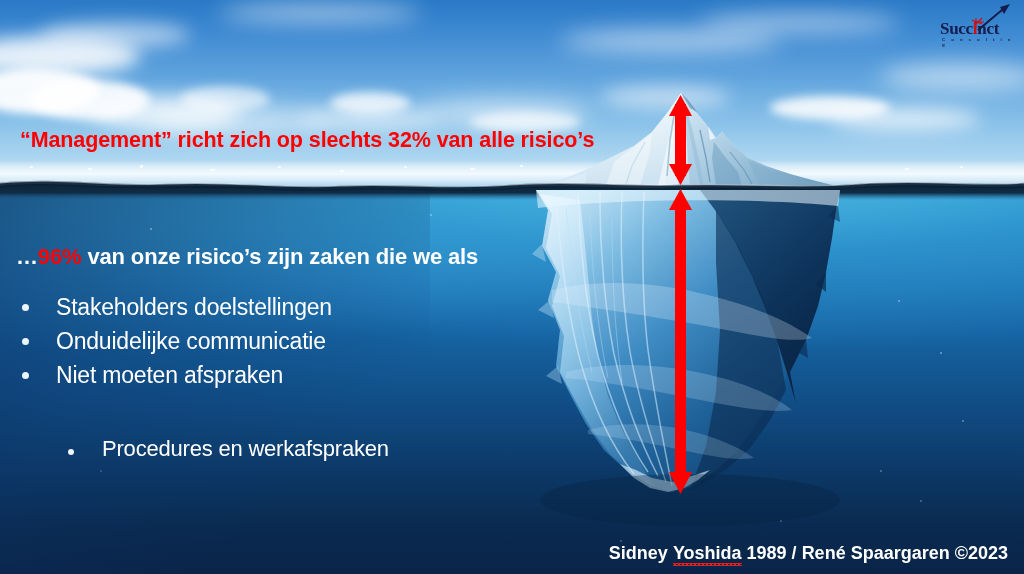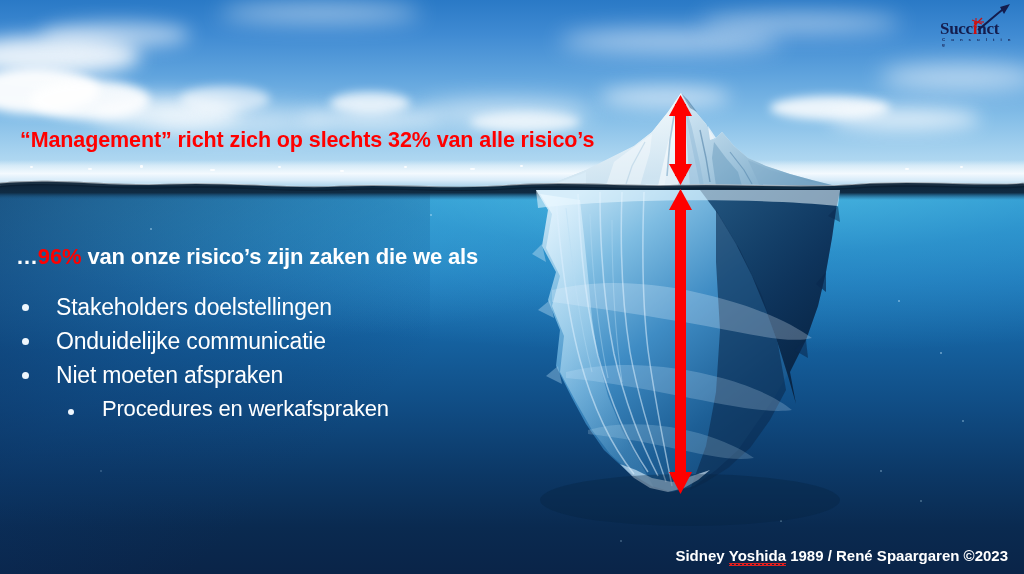--- a/index.html
+++ b/index.html
@@ -88,27 +88,27 @@
     position:absolute;top:8px;width:7px;height:7px;border-radius:50%;
     background:#eef6fd;
   }
   .bullet .txt{
     position:absolute;top:-2px;
     font-size:23px;font-weight:normal;color:#ffffff;
     letter-spacing:-.2px;white-space:nowrap;
   }
   .lvl1 .dot{left:22px;}
   .lvl1 .txt{left:56px;}
-  .lvl2{height:36px;}
+  .lvl2{height:36px;margin-top:40px;}
   .lvl2 .dot{left:68px;width:6px;height:6px;top:11px;}
   .lvl2 .txt{left:102px;font-size:22px;}
 
   .credit{
     position:absolute;right:16px;bottom:10px;
-    font-size:15px;font-weight:bold;color:#ffffff;white-space:nowrap;
+    font-size:18px;font-weight:bold;color:#ffffff;white-space:nowrap;
   }
   .credit .sp{position:relative;display:inline-block;}
   .credit .sp::after{
     content:"";position:absolute;left:0;right:0;bottom:-2px;height:3px;
     background-image:
       linear-gradient(45deg, transparent 38%, #e02020 38%, #e02020 62%, transparent 62%),
       linear-gradient(-45deg, transparent 38%, #e02020 38%, #e02020 62%, transparent 62%);
     background-size:4px 3px;background-repeat:repeat-x;
   }
 

